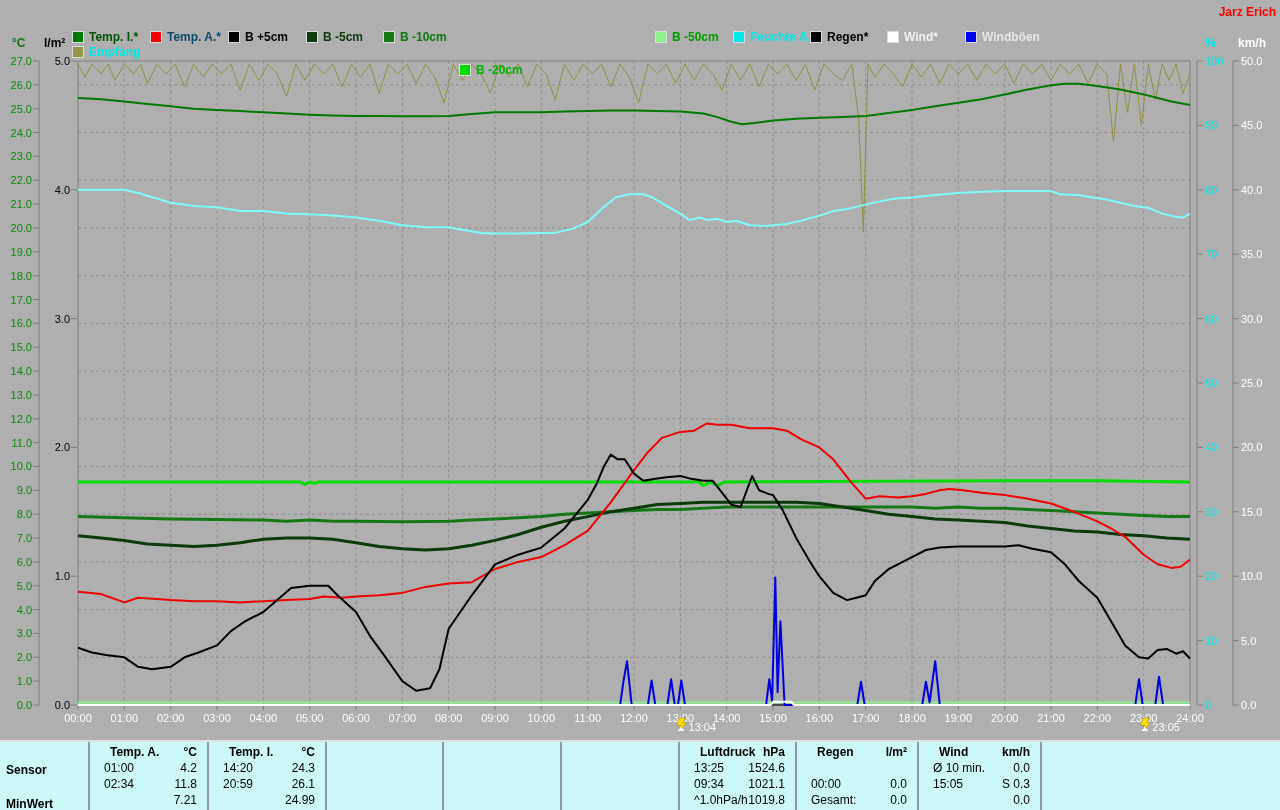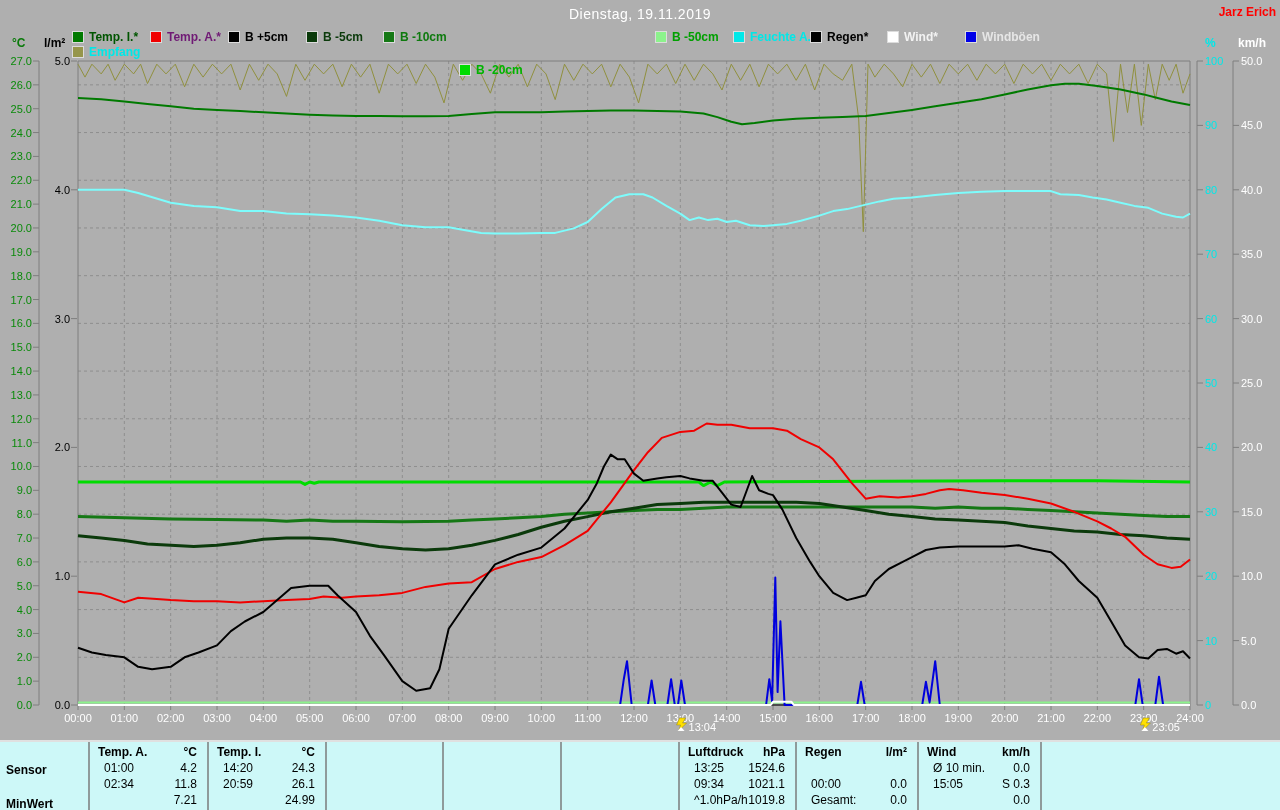--- a/index.html
+++ b/index.html
@@ -16,29 +16,28 @@
   #plot{position:absolute;top:0;left:0;}
   #legend .leg-item{position:absolute;display:flex;align-items:center;gap:5px;
                     font-size:12px;font-weight:bold;white-space:nowrap;justify-content:space-between;}
   #legend .swatch{width:10px;height:10px;display:inline-block;border:1px solid #dcdcdc;}
   #stats{position:absolute;top:740px;left:0;width:1280px;height:70px;background:#cdf8f8;
          border-top:2px solid #e0e0e0;display:flex;font-size:12px;color:#000;}
   #stats .col{box-sizing:border-box;height:100%;padding-top:2px;}
   #stats .col + .col{border-left:2px solid #8f9b9b;}
   #stats .trow{height:16px;line-height:16px;display:flex;justify-content:space-between;
                padding:0 10px 0 14px;}
-  #stats .thead{font-weight:bold;padding-left:8px;}
+  #stats .thead{font-weight:bold;padding-left:20px;}
   #stats .rlabel{font-weight:bold;padding-left:6px;height:16px;line-height:16px;margin-top:18px;}
   svg text{font-family:"Liberation Sans",sans-serif;}
 </style>
 </head>
 <body>
 
 <div class="screen">
-  <div class="title">Dienstag, 19.11.2019</div>
   <div class="user">Jarz Erich</div>
   <svg id="plot" width="1280" height="740">
       <g>
         <line x1="78" y1="657.2962962962963" x2="1190" y2="657.2962962962963" stroke="#8e8e8e" stroke-dasharray="3,3"></line>
         <line x1="78" y1="609.5925925925926" x2="1190" y2="609.5925925925926" stroke="#8e8e8e" stroke-dasharray="3,3"></line>
         <line x1="78" y1="561.8888888888889" x2="1190" y2="561.8888888888889" stroke="#8e8e8e" stroke-dasharray="3,3"></line>
         <line x1="78" y1="514.1851851851852" x2="1190" y2="514.1851851851852" stroke="#8e8e8e" stroke-dasharray="3,3"></line>
         <line x1="78" y1="466.4814814814815" x2="1190" y2="466.4814814814815" stroke="#8e8e8e" stroke-dasharray="3,3"></line>
         <line x1="78" y1="418.77777777777777" x2="1190" y2="418.77777777777777" stroke="#8e8e8e" stroke-dasharray="3,3"></line>
         <line x1="78" y1="371.0740740740741" x2="1190" y2="371.0740740740741" stroke="#8e8e8e" stroke-dasharray="3,3"></line>
@@ -280,21 +279,21 @@
   <div class="axis-head axis-head-rain">l/m²</div>
   <div class="axis-head axis-head-hum">%</div>
   <div class="axis-head axis-head-wind">km/h</div>
   <div id="legend">
       <div class="leg-item" style="left: 72px; top: 30px;">
         <span class="swatch" style="background: rgb(0, 122, 0);"></span>
         <span style="color: rgb(0, 85, 0);">Temp. I.*</span>
       </div>
       <div class="leg-item" style="left: 150px; top: 30px;">
         <span class="swatch" style="background: rgb(240, 0, 0);"></span>
-        <span style="color: #701a75;">Temp. A.*</span>
+        <span style="color: #0c4a6e;">Temp. A.*</span>
       </div>
       <div class="leg-item" style="left: 228px; top: 30px;">
         <span class="swatch" style="background: rgb(0, 0, 0);"></span>
         <span style="color: rgb(0, 0, 0);">B +5cm</span>
       </div>
       <div class="leg-item" style="left: 306px; top: 30px;">
         <span class="swatch" style="background: rgb(11, 58, 11);"></span>
         <span style="color: rgb(11, 58, 11);">B -5cm</span>
       </div>
       <div class="leg-item" style="left: 383px; top: 30px;">

